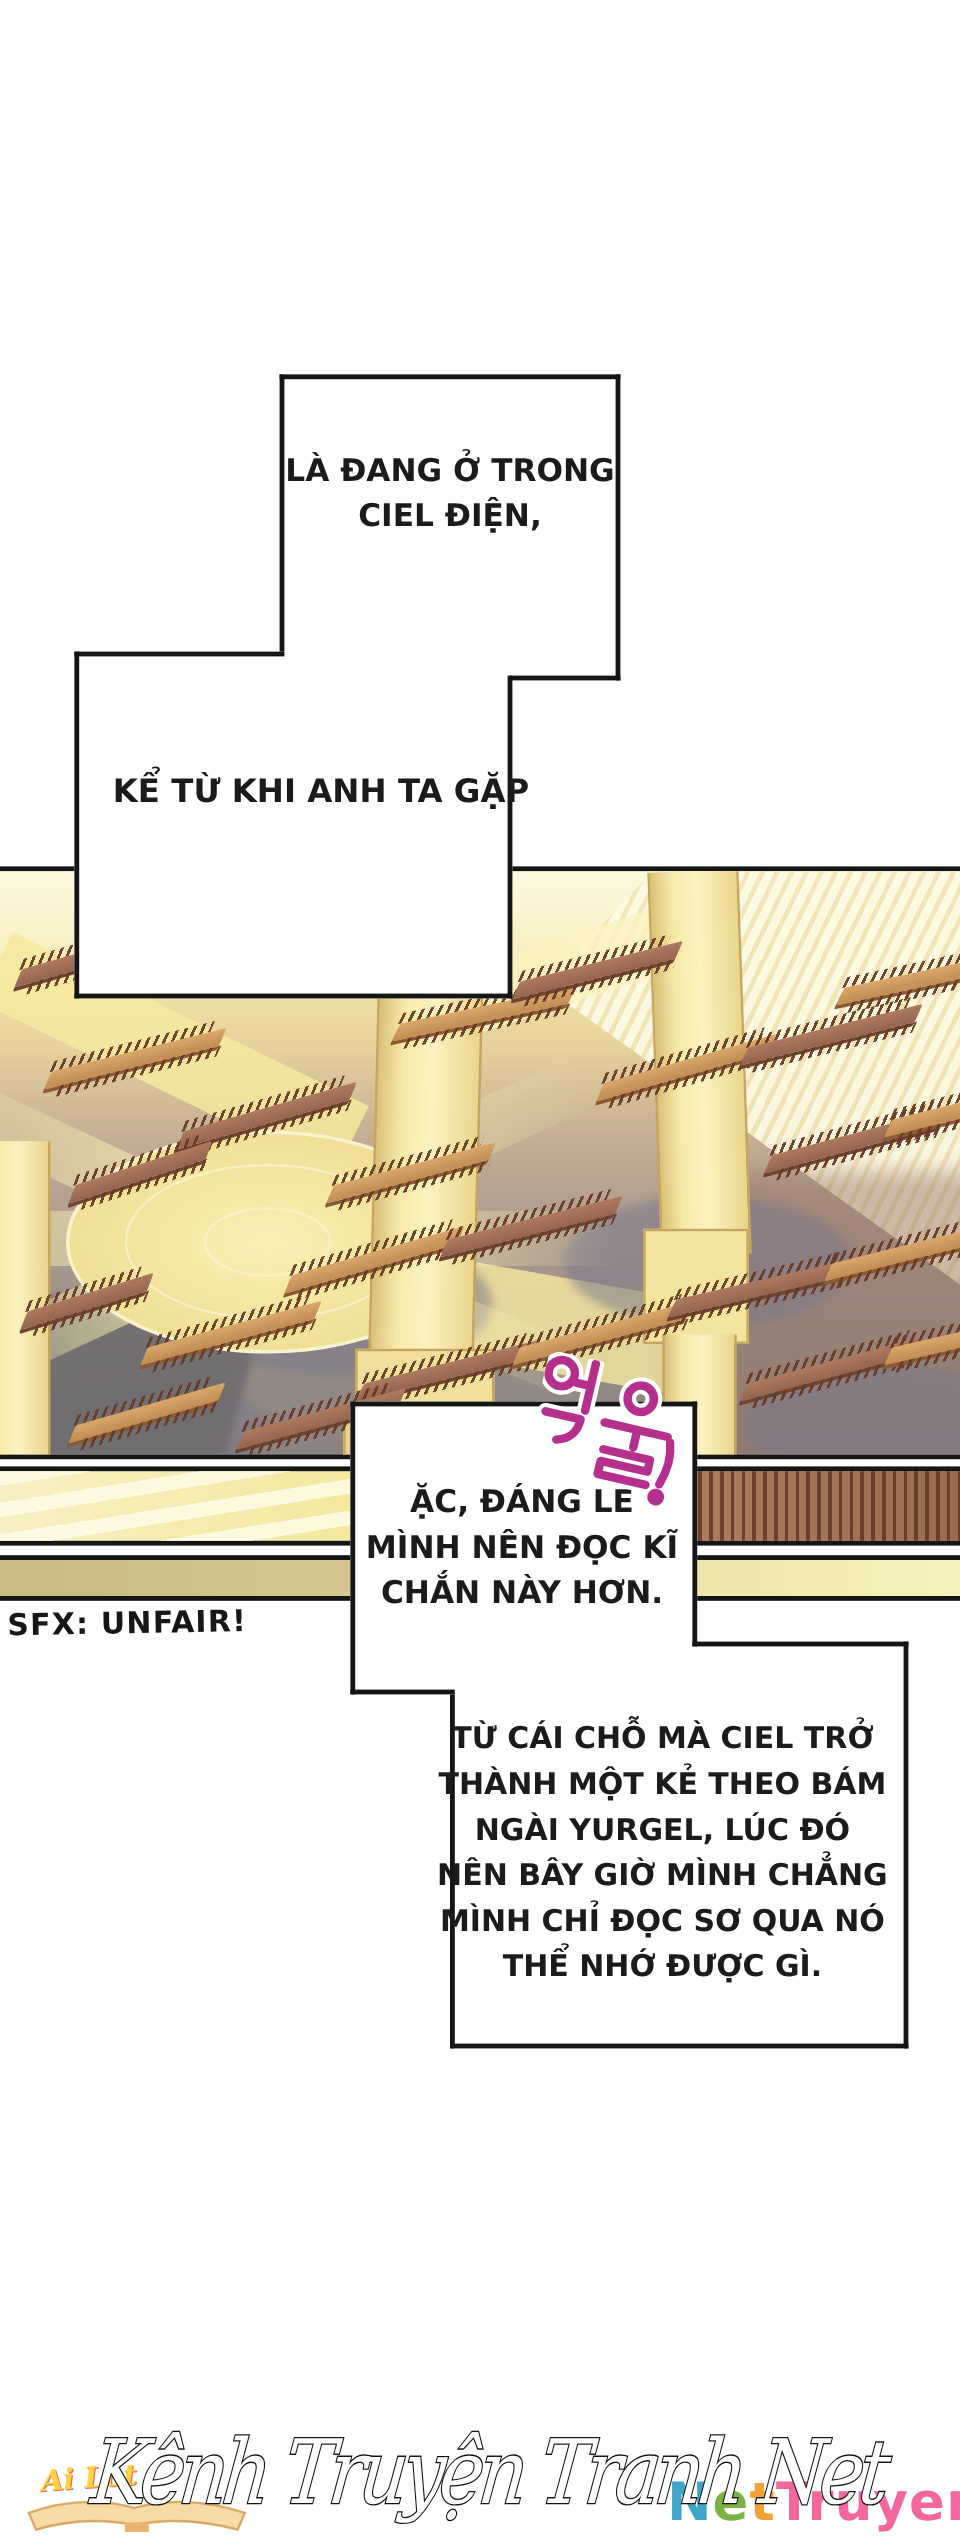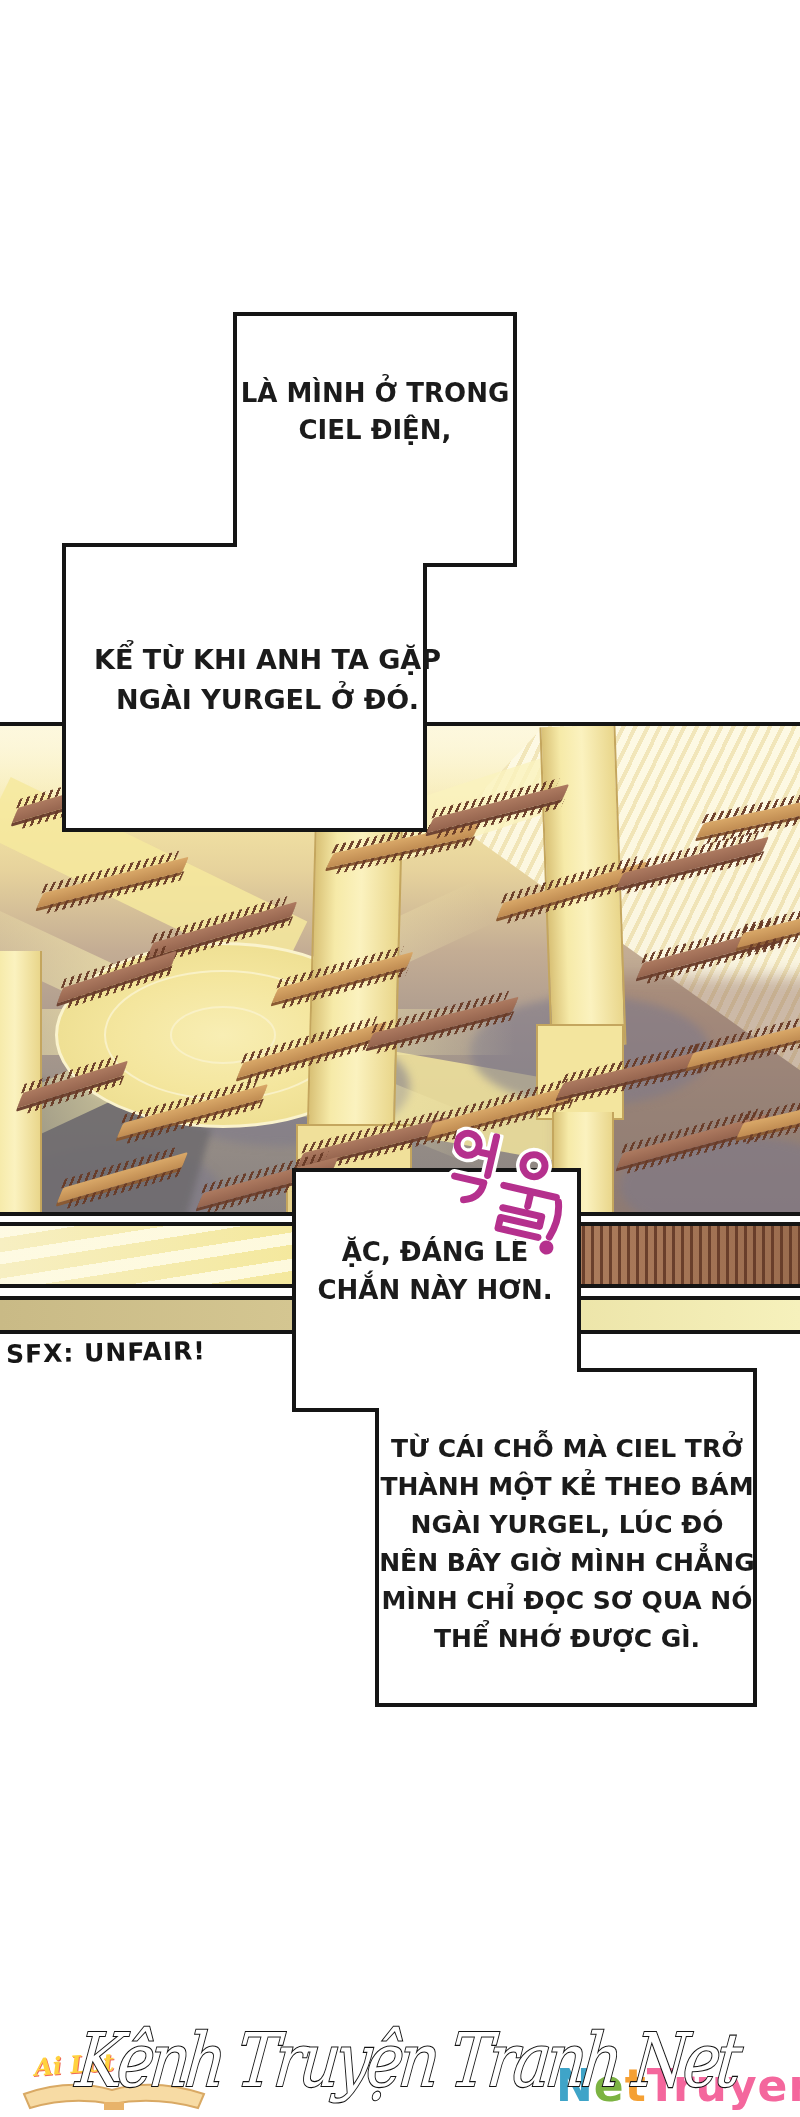--- a/index.html
+++ b/index.html
@@ -259,32 +259,32 @@
   <div class="seg" style="left:292px;top:1168px;width:4px;height:244px;"></div>
   <div class="seg" style="left:577px;top:1168px;width:4px;height:204px;"></div>
   <div class="seg" style="left:292px;top:1408px;width:87px;height:4px;"></div>
 
   <div class="seg" style="left:577px;top:1368px;width:180px;height:4px;"></div>
   <div class="seg" style="left:753px;top:1368px;width:4px;height:339px;"></div>
   <div class="seg" style="left:375px;top:1703px;width:382px;height:4px;"></div>
   <div class="seg" style="left:375px;top:1412px;width:4px;height:295px;"></div>
 
   <div class="btext" style="left:233px;top:375px;width:284px;font-size:26px;line-height:37px;z-index:8;">
-    <div>LÀ MÌNH Ở TRONG</div>
+    <div>LÀ ĐANG Ở TRONG</div>
     <div>CIEL ĐIỆN,</div>
   </div>
   <div class="btext" style="left:62px;top:640px;width:411px;font-size:27px;line-height:40px;z-index:8;">
     <div>KỂ TỪ KHI ANH TA GẶP</div>
-    <div>NGÀI YURGEL Ở ĐÓ.</div>
   </div>
   <div class="btext" style="left:292px;top:1233px;width:286px;font-size:26px;line-height:38px;z-index:8;">
     <div>ẶC, ĐÁNG LẼ</div>
+    <div>MÌNH NÊN ĐỌC KĨ</div>
     <div>CHẮN NÀY HƠN.</div>
   </div>
-  <div class="btext" style="left:376px;top:1430px;width:382px;font-size:25px;line-height:38px;z-index:8;">
+  <div class="btext" style="left:361px;top:1430px;width:382px;font-size:25px;line-height:38px;z-index:8;">
     <div>TỪ CÁI CHỖ MÀ CIEL TRỞ</div>
     <div>THÀNH MỘT KẺ THEO BÁM</div>
     <div>NGÀI YURGEL, LÚC ĐÓ</div>
     <div>NÊN BÂY GIỜ MÌNH CHẲNG</div>
     <div>MÌNH CHỈ ĐỌC SƠ QUA NÓ</div>
     <div>THỂ NHỚ ĐƯỢC GÌ.</div>
   </div>
 
   <div id="ksfx">
     <span class="sr">억울!</span>

